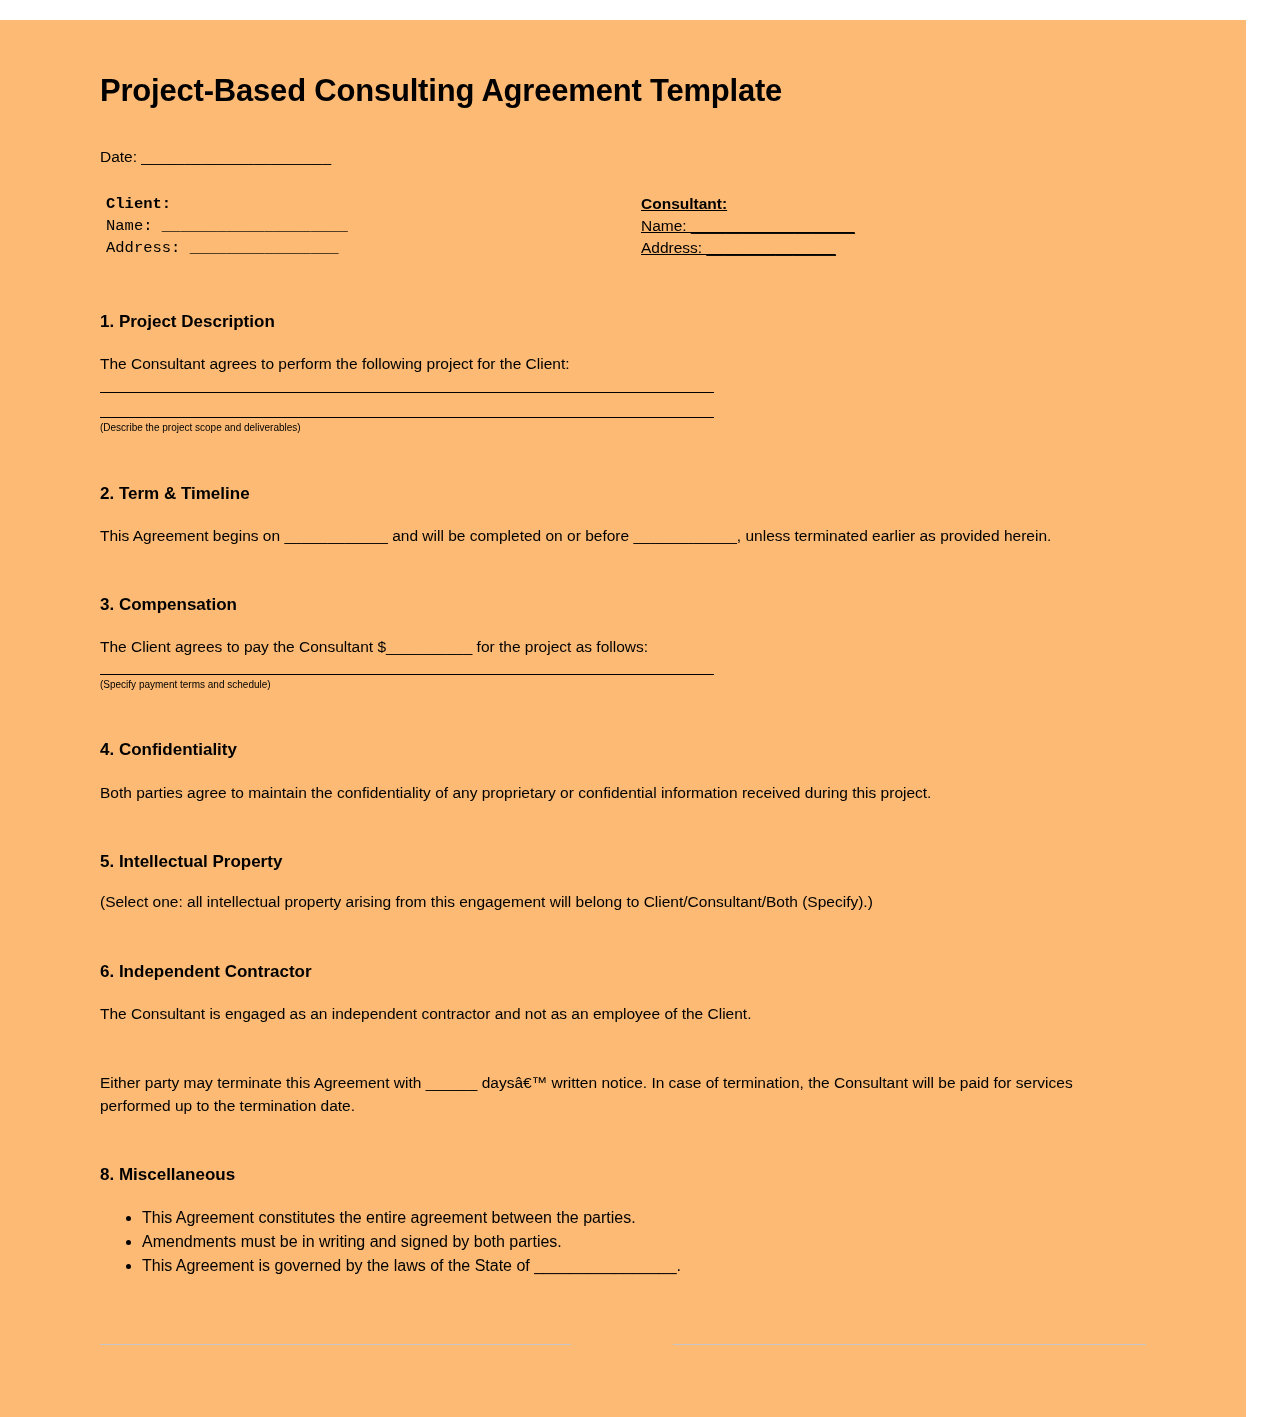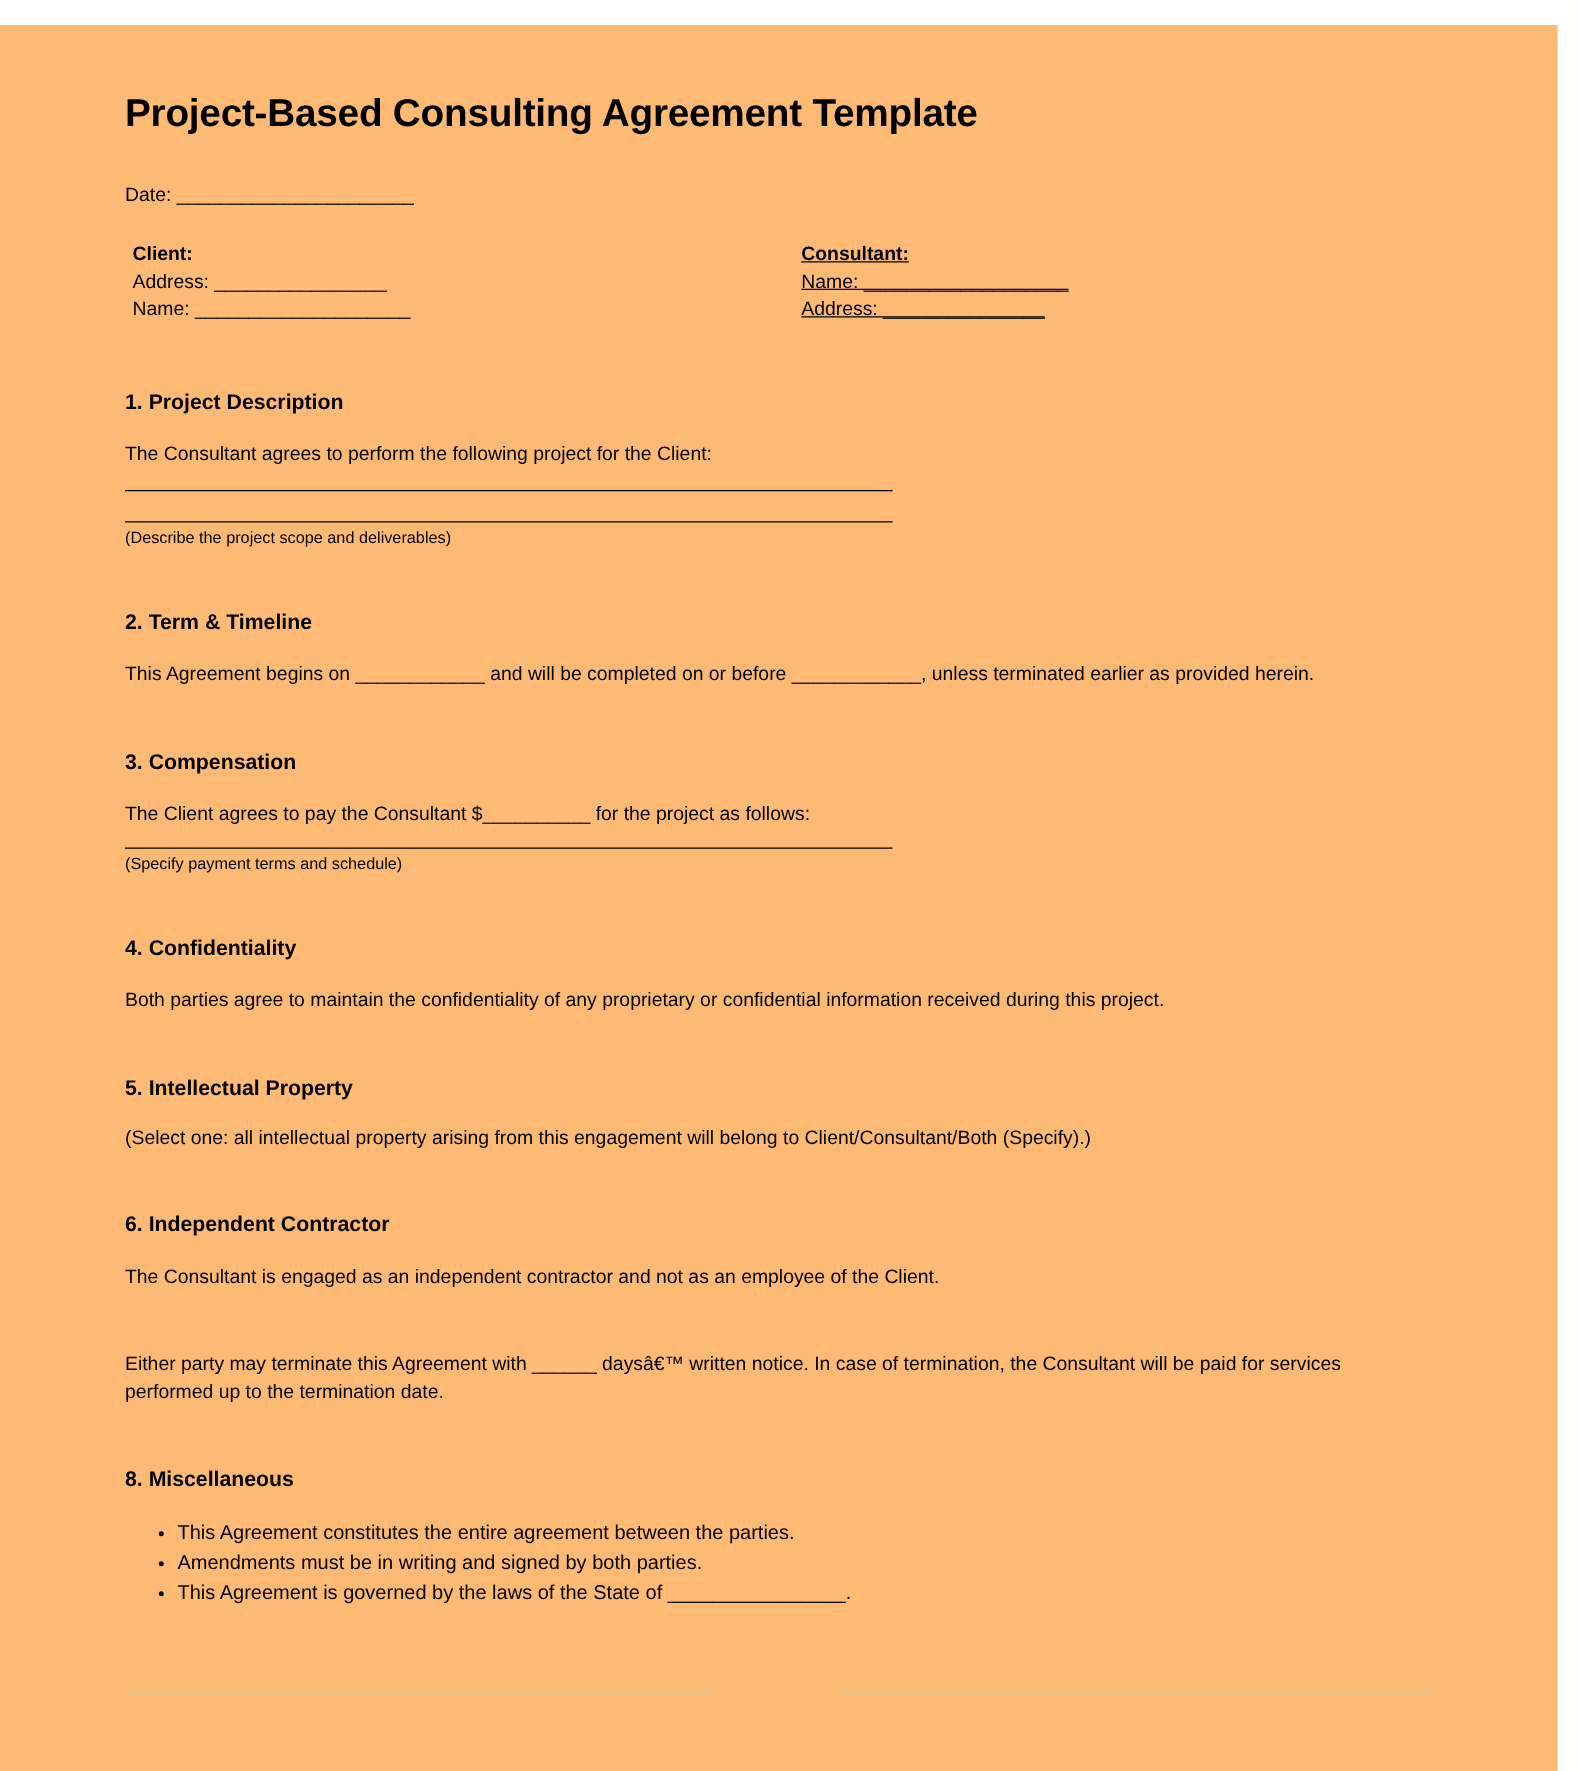--- a/index.html
+++ b/index.html
@@ -37,21 +37,21 @@
     white-space: pre;
   }
   .parties {
     display: flex;
     margin-top: 27px;
   }
   .party {
     font-size: 15.5px;
     line-height: 1.42;
   }
-  .party.left  { width: 533px; padding-left: 6px; }
+  .party.left  { width: 533px; padding-left: 6px; font-family: Liberation Mono, monospace; }
   .party.right { padding-left: 2px; text-decoration: underline; }
   .party-label {
     font-weight: bold;
     display: block;
   }
   .party-row { white-space: pre; display: block; }
 
   h2.section {
     font-size: 17px;
     font-weight: bold;
@@ -71,21 +71,21 @@
   .rule {
     border: none;
     border-top: 1.6px solid #000;
     margin: 0;
     height: 0;
   }
   .rule.w614 { width: 614px; margin-top: 17px; }
   .rule.w614.second { margin-top: 24px; }
   .rule.w614.comp { width: 614px; margin-top: 15px; }
   .caption {
-    font-size: 13px;
+    font-size: 10px;
     line-height: 1.45;
     margin: 3px 0 0 0;
   }
   ul.misc {
     font-size: 16px;
     line-height: 1.5;
     margin: 20px 0 0 0;
     padding-left: 42px;
     list-style-type: disc;
   }
@@ -108,22 +108,22 @@
 
 <div class="page">
 
   <h1 class="doc-title">Project-Based Consulting Agreement Template</h1>
 
   <div class="date-line">Date: ______________________</div>
 
   <div class="parties">
     <div class="party left">
       <span class="party-label">Client:</span>
+      <span class="party-row">Name: ____________________</span>
       <span class="party-row">Address: ________________</span>
-      <span class="party-row">Name: ____________________</span>
     </div>
     <div class="party right">
       <span class="party-label">Consultant:</span>
       <span class="party-row">Name: ___________________</span>
       <span class="party-row">Address: _______________</span>
     </div>
   </div>
 
   <div class="sec-block first">
     <h2 class="section">1. Project Description</h2>

